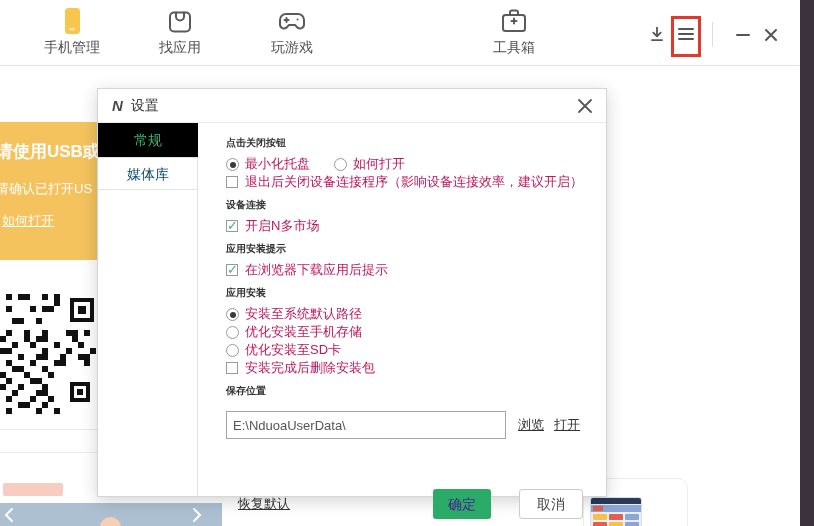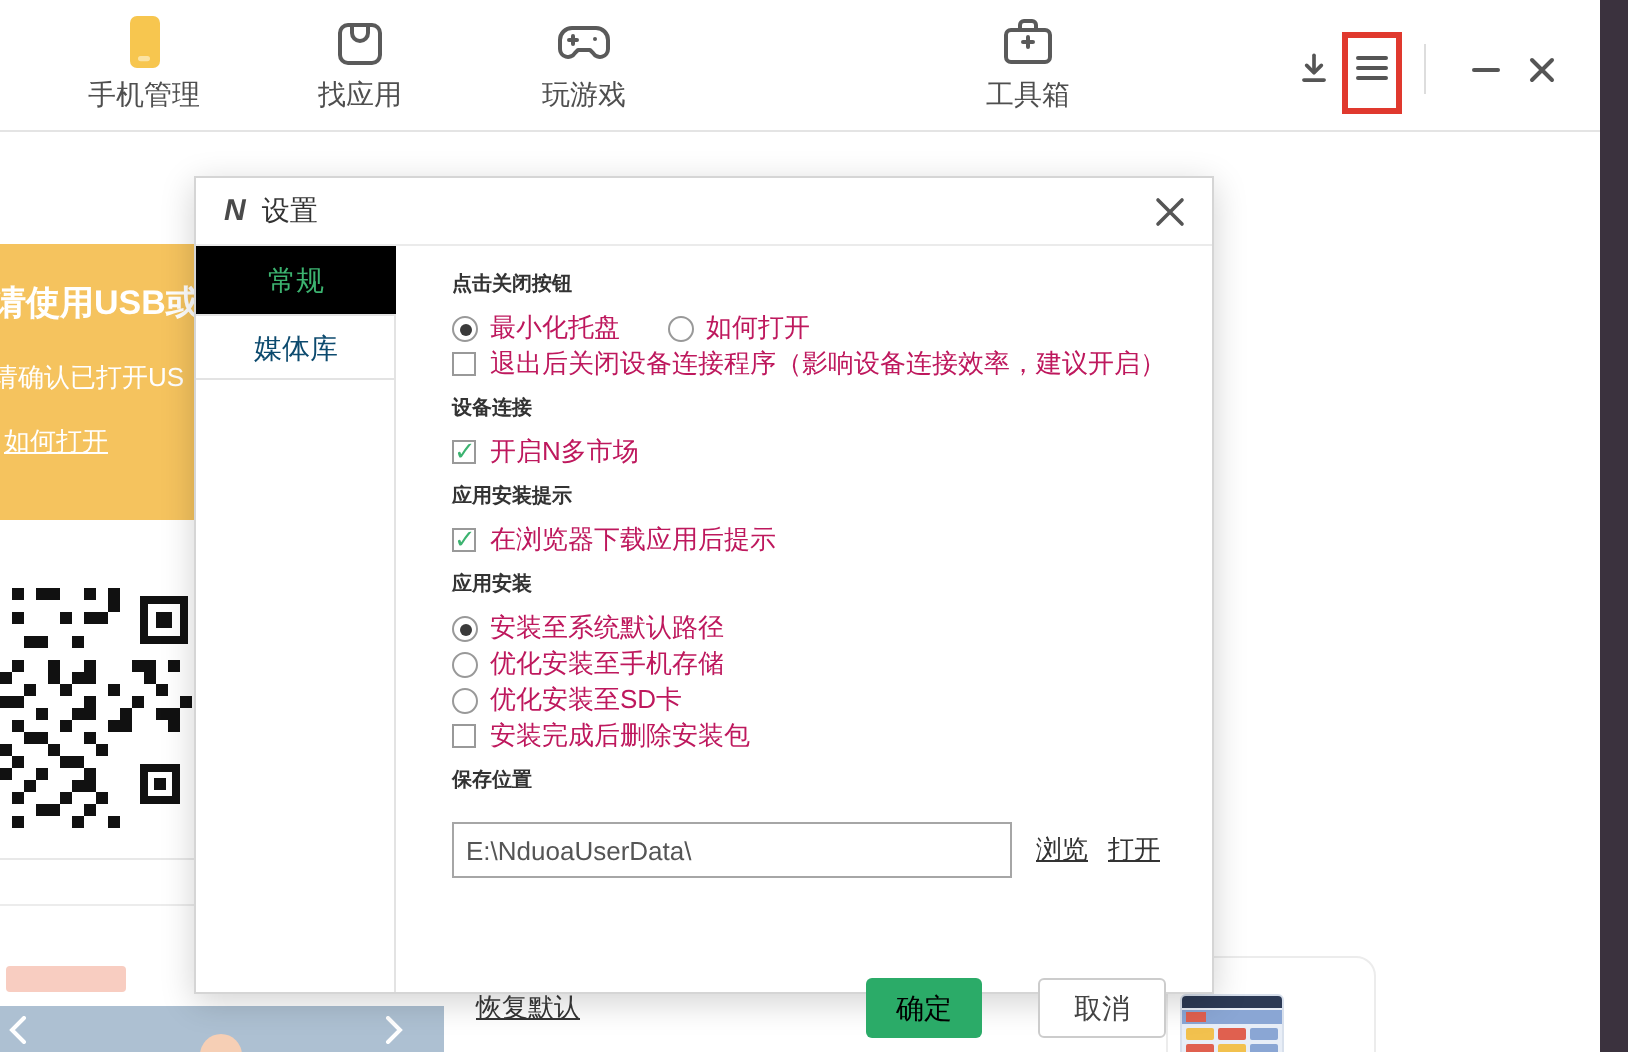--- a/index.html
+++ b/index.html
@@ -65,21 +65,21 @@
   .checkbox.checked::after { content:"\2713"; position:absolute; left:0px; top:-3px; font-size:13px; font-weight:bold; color:#3cb370; }
   .opt-gap { margin-left:24px; }
 
   .path-row { display:flex; align-items:center; height:28px; }
   .path-input { width:280px; height:28px; border:1px solid #a6a6a6; font-size:13px; color:#555; padding:0 6px; outline:none; font-family:"Liberation Sans","DejaVu Sans",sans-serif; }
   .link { font-size:13px; color:#333; text-decoration:underline; cursor:pointer; white-space:nowrap; }
   .path-row .link { margin-left:12px; }
 
   .restore-link { position:absolute; left:140px; top:372px; }
   .btn { position:absolute; top:366px; height:30px; font-size:14px; text-align:center; line-height:30px; border-radius:3px; cursor:pointer; }
-  .btn-ok { left:335px; width:58px; background:#2bab68; color:#000000; }
+  .btn-ok { left:335px; width:58px; background:#2bab68; color:#4c1d95; }
   .btn-cancel { left:421px; width:64px; background:#fff; color:#444; border:1px solid #ccc; line-height:28px; }
 </style>
 </head>
 <body>
 
 <div class="screen">
 
   <div class="toolbar">
 
     <div class="nav-item" style="left:30px">

